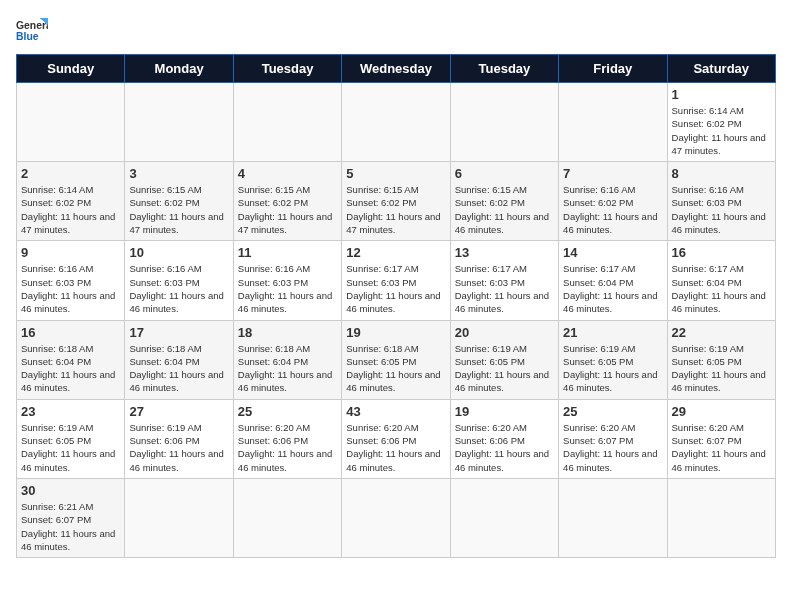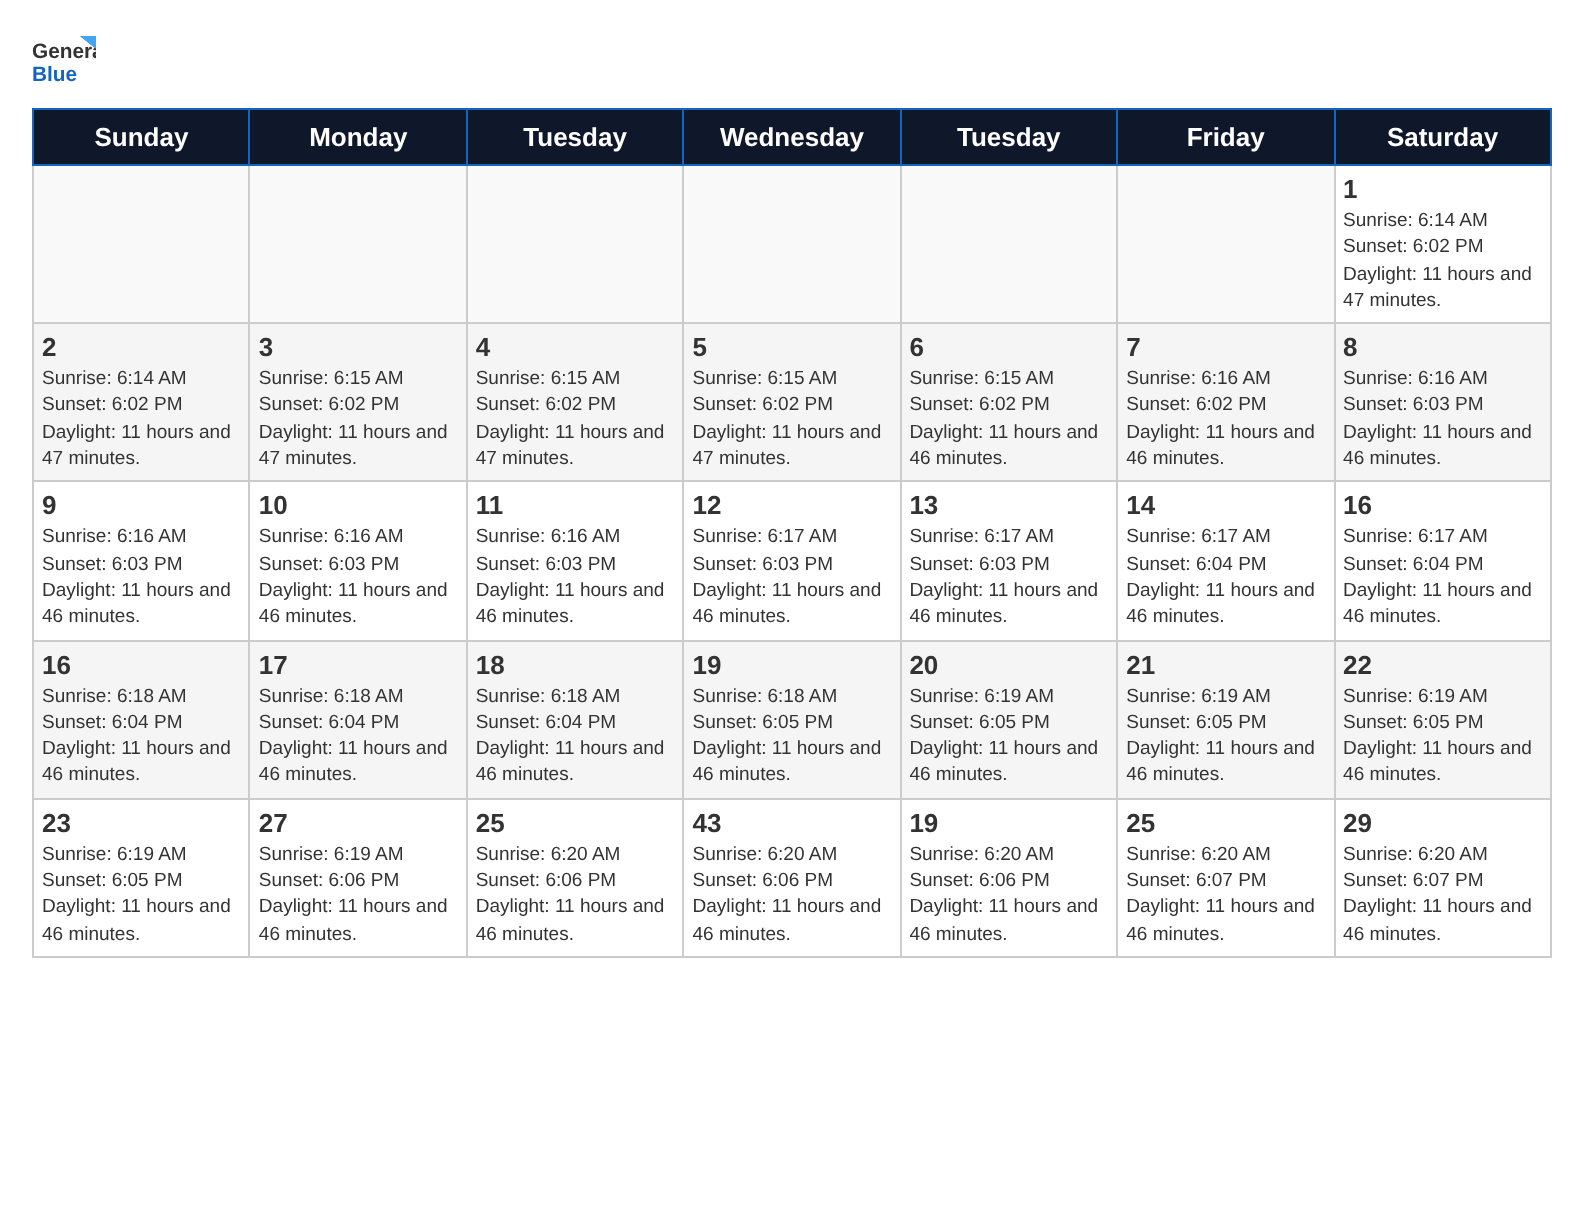--- a/index.html
+++ b/index.html
@@ -291,14 +291,28 @@
 Sunset: 6:07 PM
 Daylight: 11 hours and 46 minutes.</div>
         </td>
         <td>
           <span class="day-number">29</span>
           <div class="day-info" style="white-space: pre-line;">Sunrise: 6:20 AM
 Sunset: 6:07 PM
 Daylight: 11 hours and 46 minutes.</div>
         </td>
       </tr>
+      <tr>
+        <td>
+          <span class="day-number">30</span>
+          <div class="day-info" style="white-space: pre-line;">Sunrise: 6:21 AM
+Sunset: 6:07 PM
+Daylight: 11 hours and 46 minutes.</div>
+        </td>
+        <td class="empty-cell"></td>
+        <td class="empty-cell"></td>
+        <td class="empty-cell"></td>
+        <td class="empty-cell"></td>
+        <td class="empty-cell"></td>
+        <td class="empty-cell"></td>
+      </tr>
     </tbody>
 </table>
 
 </body></html>

